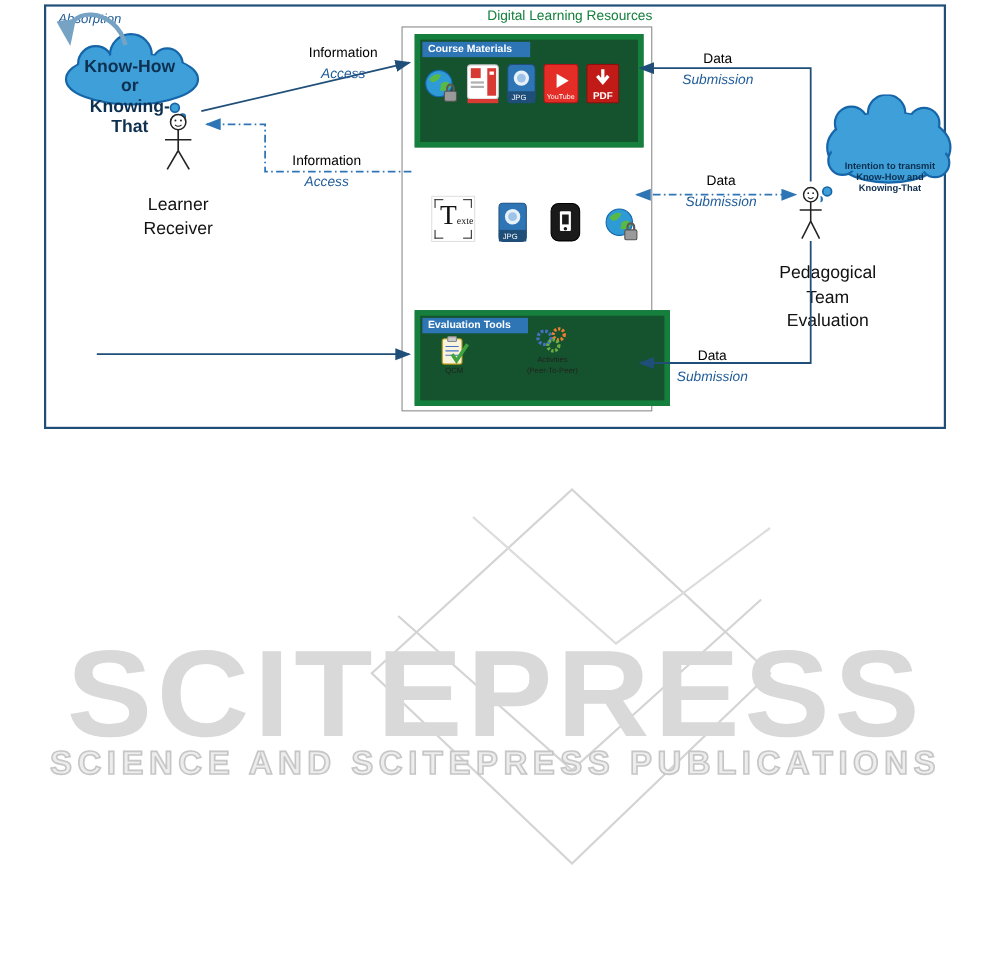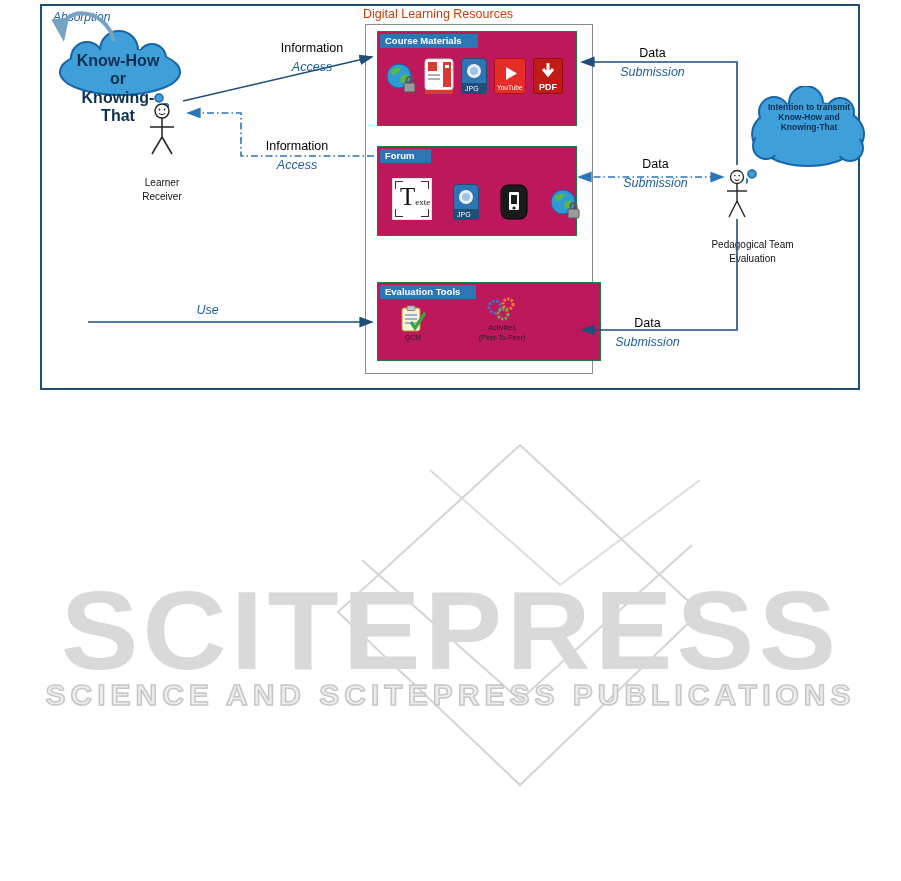--- a/index.html
+++ b/index.html
@@ -2,38 +2,38 @@
 <html><head>
 <meta charset="utf-8">
 <style>
   html,body{margin:0;padding:0;background:#fff;}
   .page{position:relative;width:901px;height:881px;background:#fff;overflow:hidden;
         font-family:"Liberation Sans",sans-serif;color:#000;}
   .abs{position:absolute;}
 
   
   .outer-box{left:40px;top:4px;width:816px;height:382px;border:2px solid #1F4E79;background:#fff;}
-  .dlr-title{left:363px;top:7px;width:230px;text-align:left;font-size:12.5px;color:#c2410c;}
+  .dlr-title{left:363px;top:7px;width:230px;text-align:right;font-size:12.5px;color:#15803d;}
   .inner-box{left:365px;top:24px;width:226px;height:348px;border:1px solid #8C8C8C;background:#fff;}
-  .res-box{border:1px solid #15803d;background:#be185d;}
+  .res-box{border:5px solid #15803d;background:#14532d;}
   .box-cm{left:377px;top:31px;width:198px;height:93px;}
   .box-forum{left:377px;top:146px;width:198px;height:88px;}
   .box-eval{left:377px;top:282px;width:198px;height:77px;}
   .box-header{position:absolute;top:2px;left:2px;background:#2E75B6;color:#fff;
               font-size:9.5px;font-weight:bold;padding:1px 16px 2px 5px;white-space:nowrap;}
   .icon-row{position:absolute;display:flex;align-items:flex-end;}
   .row-cm{left:385px;top:58px;gap:7px;}
   .row-forum{left:392px;top:178px;gap:17px;}
   .row-eval{left:399px;top:297px;gap:52px;}
 
   
   .cloud-text{position:absolute;text-align:center;font-weight:600;color:#0E3050;line-height:1.15;}
   .cloud-left-text{left:76px;top:52px;width:84px;font-size:16px;}
   .cloud-right-text{left:766px;top:103px;width:86px;font-size:8.5px;}
-  .actor-label{position:absolute;text-align:center;font-size:10px;color:#111;line-height:1.35;}
+  .actor-label{position:absolute;text-align:center;font-size:16px;color:#111;line-height:1.35;}
   .absorption-label{left:53px;top:10px;font-size:12px;font-style:italic;color:#1F5C99;}
 
   
   .edge-label{position:absolute;text-align:center;line-height:1.55;}
   .el-primary{display:block;font-size:12.5px;color:#000000;}
   .el-secondary{display:block;font-size:12.5px;font-style:italic;color:#1F5C99;}
 
   
   .ic{display:flex;flex-direction:column;align-items:center;}
   .ic-label{font-size:7px;color:#222;text-align:center;line-height:1.25;margin-top:1px;}
@@ -115,23 +115,20 @@
     </div>
     <div class="ic">
       <svg width="30" height="36" viewBox="0 0 30 36">
         <rect x="0.5" y="0.5" width="29" height="35" rx="2" fill="#C11B17" stroke="#8E0F0C"></rect>
         <path d="M15 5 v10 M10 11 l5 6 5-6" fill="none" stroke="#FFFFFF" stroke-width="3"></path>
         <text x="6" y="32" font-size="9" font-weight="bold" fill="#FFFFFF" font-family="Liberation Sans, sans-serif">PDF</text>
       </svg>
     </div>
   </div>
 
-  <div class="abs res-box box-forum" style="z-index:5;">
-    <div class="box-header">Forum</div>
-  </div>
   <div class="abs icon-row row-forum" style="z-index:6;gap:21px;">
     <div class="ic">
       <div class="texte-box">
         <span class="corner c-tl"></span>
         <span class="corner c-tr"></span>
         <span class="corner c-bl"></span>
         <span class="corner c-br"></span>
         <span class="texte-word">Texte</span>
       </div>
     </div>
@@ -229,21 +226,21 @@
     <circle cx="20" cy="60" r="13" fill="#3E9FD9" stroke="#1565A8" stroke-width="2"></circle>
     <ellipse cx="62" cy="46" rx="53" ry="30" fill="#3E9FD9"></ellipse>
     <circle cx="28" cy="27" r="13" fill="#3E9FD9"></circle>
     <circle cx="60" cy="18" r="15" fill="#3E9FD9"></circle>
     <circle cx="94" cy="27" r="12" fill="#3E9FD9"></circle>
     <circle cx="104" cy="62" r="11" fill="#3E9FD9"></circle>
     <circle cx="20" cy="60" r="11" fill="#3E9FD9"></circle>
     <circle cx="6" cy="88" r="4" fill="#3E9FD9" stroke="#1565A8" stroke-width="1.5"></circle>
     <circle cx="-1" cy="95" r="2.5" fill="#3E9FD9" stroke="#1565A8" stroke-width="1.2"></circle>
   </svg>
-  <div class="abs cloud-text cloud-right-text" style="z-index:7;">Intention to transmit Know-How and Knowing-That</div>
+  <div class="abs cloud-text cloud-right-text" style="z-index:7;margin-top:44px;">Intention to transmit Know-How and Knowing-That</div>
 
   <svg class="abs" style="left:725px;top:169px;z-index:6;" width="26" height="52" viewBox="0 0 26 52">
     <circle cx="12" cy="8" r="6.5" fill="#FFFFFF" stroke="#222" stroke-width="1.3"></circle>
     <circle cx="9.8" cy="6.6" r="0.8" fill="#222"></circle>
     <circle cx="14.2" cy="6.6" r="0.8" fill="#222"></circle>
     <path d="M9.5 10.5 Q12 12.8 14.5 10.5" fill="none" stroke="#222" stroke-width="1"></path>
     <line x1="12" y1="14.5" x2="12" y2="32" stroke="#222" stroke-width="1.4"></line>
     <line x1="2" y1="22" x2="22" y2="22" stroke="#222" stroke-width="1.4"></line>
     <line x1="12" y1="32" x2="4" y2="48" stroke="#222" stroke-width="1.4"></line>
     <line x1="12" y1="32" x2="20" y2="48" stroke="#222" stroke-width="1.4"></line>
@@ -283,21 +280,20 @@
 
   <div class="abs edge-label" style="left:258px;top:39px;width:108px;z-index:9;">
     <span class="el-primary">Information</span>
     <span class="el-secondary">Access</span>
   </div>
   <div class="abs edge-label" style="left:243px;top:137px;width:108px;z-index:9;">
     <span class="el-primary">Information</span>
     <span class="el-secondary">Access</span>
   </div>
   <div class="abs edge-label" style="left:100px;top:301px;width:215px;z-index:9;">
-    <span class="el-secondary">Use</span>
   </div>
   <div class="abs edge-label" style="left:605px;top:44px;width:95px;z-index:9;">
     <span class="el-primary">Data</span>
     <span class="el-secondary">Submission</span>
   </div>
   <div class="abs edge-label" style="left:608px;top:155px;width:95px;z-index:9;">
     <span class="el-primary">Data</span>
     <span class="el-secondary">Submission</span>
   </div>
   <div class="abs edge-label" style="left:600px;top:314px;width:95px;z-index:9;">

